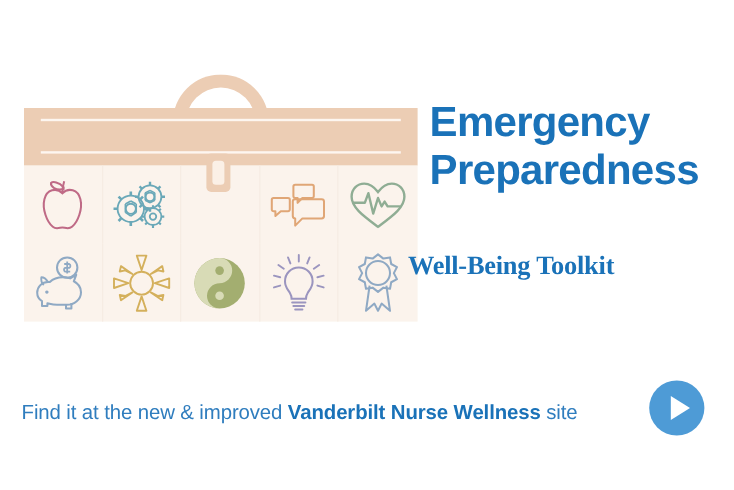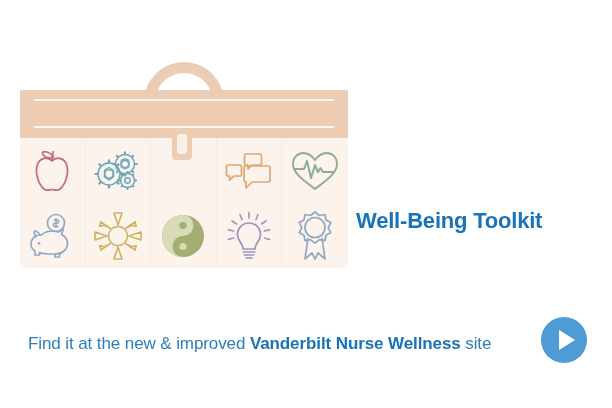--- a/index.html
+++ b/index.html
@@ -122,43 +122,43 @@
     color: #1a72b8;
     font-weight: bold;
     font-size: 35px;
     line-height: 40px;
     letter-spacing: -0.6px;
     white-space: nowrap;
   }
 
   #subtitle-block {
     position: absolute;
-    left: 356px;
+    left: 340px;
     top: 206px;
     width: 252px;
+    font-family: Liberation Serif, serif;
   }
   .subtitle-line {
     color: #1a72b8;
     font-weight: bold;
     font-size: 22px;
     line-height: 29px;
     letter-spacing: -0.2px;
     white-space: nowrap;
   }
 
   
   #footer {
     position: absolute;
     left: 18px;
     top: 322px;
     width: 576px;
     height: 44px;
     display: flex;
     align-items: center;
-    margin-left: 10px;
   }
   .footer-text {
     color: #2f7dbe;
     font-size: 17px;
     letter-spacing: -0.1px;
     white-space: nowrap;
   }
   .footer-text .strong {
     font-weight: bold;
     color: #1a72b8;
@@ -349,20 +349,22 @@
 
     </div>
 
     <div class="tb-latch">
       <div class="tb-latch-inner"></div>
     </div>
 
   </div>
 
   <div id="title-block">
+    <div class="title-line">Emergency</div>
+    <div class="title-line">Preparedness</div>
   </div>
 
   <div id="subtitle-block">
     <div class="subtitle-line">Well-Being Toolkit</div>
   </div>
 
   <div id="footer">
     <span class="footer-text"><span>Find it at the new &amp; improved </span><span class="strong">Vanderbilt Nurse Wellness</span><span> site</span></span>
   </div>
 

